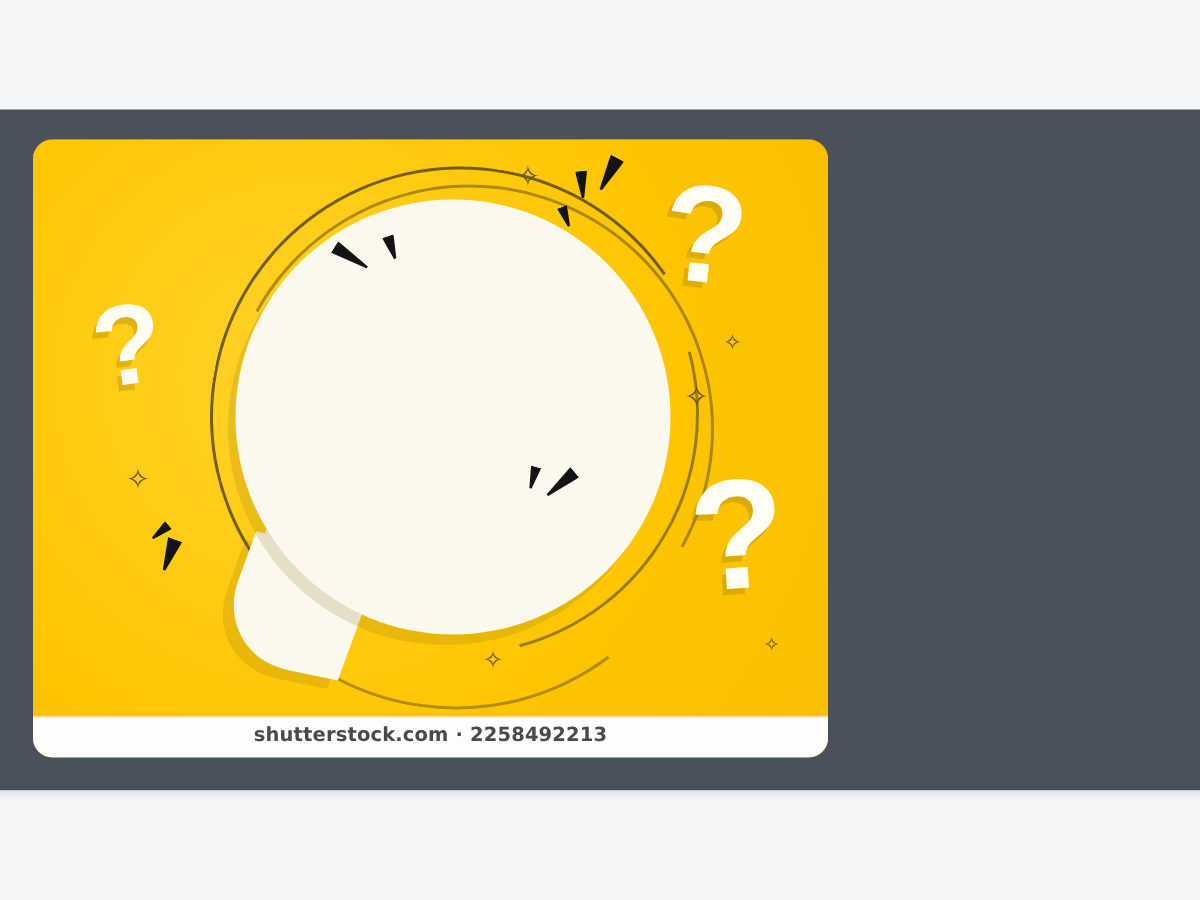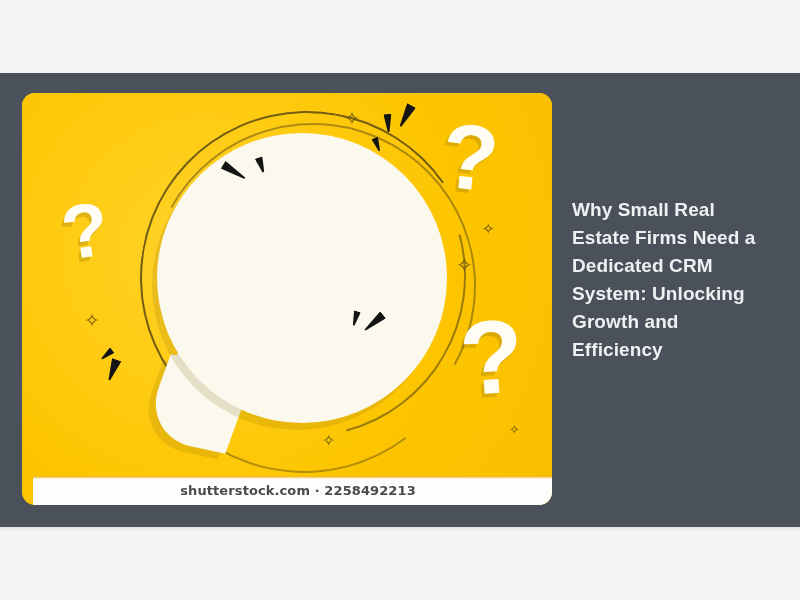--- a/index.html
+++ b/index.html
@@ -212,21 +212,20 @@
   .watermark-strip {
     position: absolute;
     left: 0;
     top: 383px;
     width: 530px;
     height: 29px;
     background: #fdfdfb;
     display: flex;
     align-items: center;
     justify-content: center;
-    margin-left: 11px;
   }
   .watermark-strip::before {
     content: "";
     position: absolute;
     left: 0; top: 0; width: 530px; height: 3px;
     background: linear-gradient(to bottom, #f2ad00, rgba(253,253,251,0));
   }
   .watermark-text {
     font-family: "DejaVu Sans", sans-serif;
     font-size: 13px;
@@ -287,16 +286,15 @@
       <div class="sparkle sp4">✧</div>
       <div class="sparkle sp5">✧</div>
       <div class="sparkle sp6">✧</div>
     </div>
 
     <div class="watermark-strip">
       <span class="watermark-text">shutterstock.com · 2258492213</span>
     </div>
   </div>
 
-  <h1 class="article-title">Why Small Real Estate Firms Need a Dedicated CRM System: Unlocking Growth and Efficiency</h1>
 
   <div class="lower-light"></div>
 </div>
 
 </body></html>

